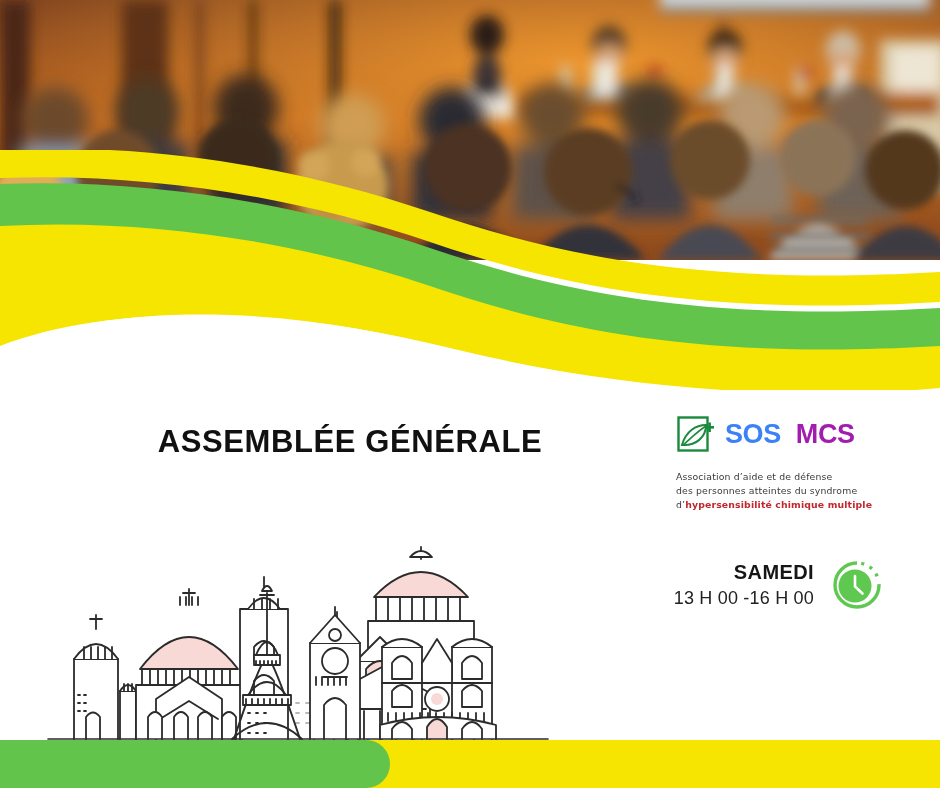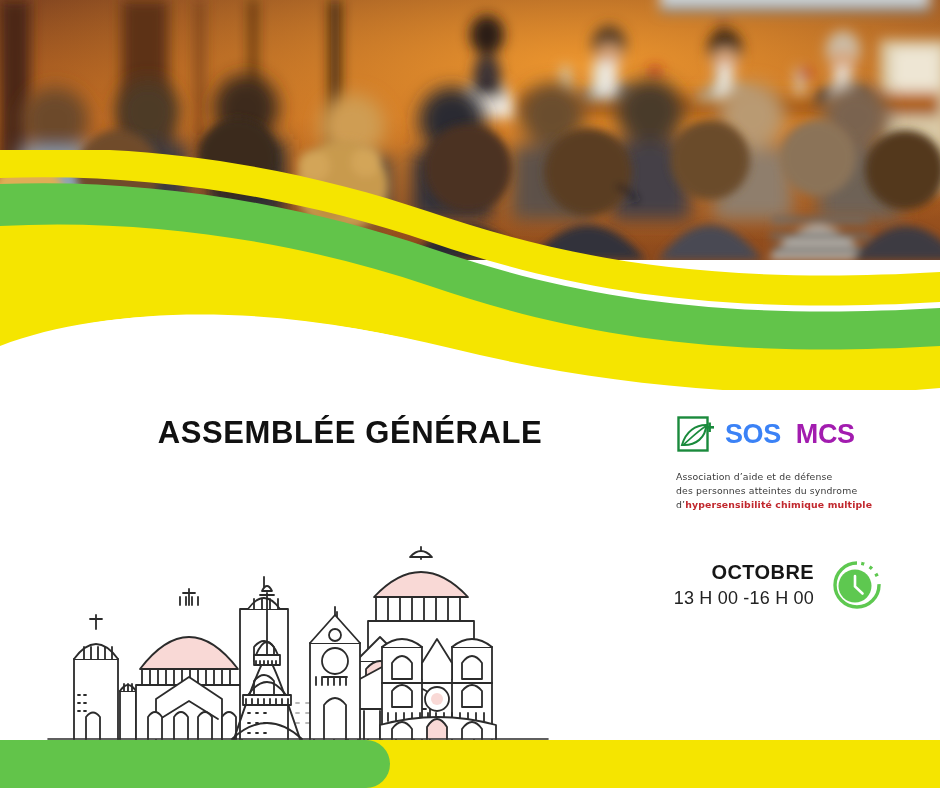--- a/index.html
+++ b/index.html
@@ -39,20 +39,21 @@
     text-align:center;
   }
   .title-line {
     font-family:"Liberation Sans", sans-serif;
     font-weight:bold;
     font-size:31px;
     letter-spacing:0.6px;
     color:#111111;
     line-height:1.33;
     white-space:nowrap;
+    margin-top:9px;
   }
 
   
   .logo-block {
     position:absolute; left:676px; top:414px; width:192px;
   }
   .logo-top { display:flex; align-items:center; gap:9px; height:40px; }
   .logo-mark { width:40px; height:38px; flex:0 0 40px; }
   .logo-word {
     font-family:"Liberation Sans", sans-serif;
@@ -388,21 +389,21 @@
         <path d="M10 196 h500" stroke-width="1.6"></path>
       </g>
     </svg>
   </div>
 
   <div class="info-block">
 
 
     <div class="info-row">
       <div class="info-text">
-        <div class="info-label">OCTOBRE</div>
+        <div class="info-label">SAMEDI</div>
         <div class="info-value">13 H 00 -16 H 00</div>
       </div>
       <div class="info-icon">
         <svg viewBox="0 0 50 50" aria-hidden="true">
           <path d="M25 3 A22 22 0 1 0 25 47 A22 22 0 1 0 25 3 Z" fill="none" stroke="#5ec850" stroke-width="3.4" stroke-dasharray="104 8 3 6 3 6 3 6"></path>
           <circle cx="23" cy="26" r="16.5" fill="#5ec850"></circle>
           <path d="M23 16 v10.5 l7.5 7" stroke="#ffffff" stroke-width="2.6" fill="none" stroke-linecap="round"></path>
         </svg>
       </div>
     </div>

